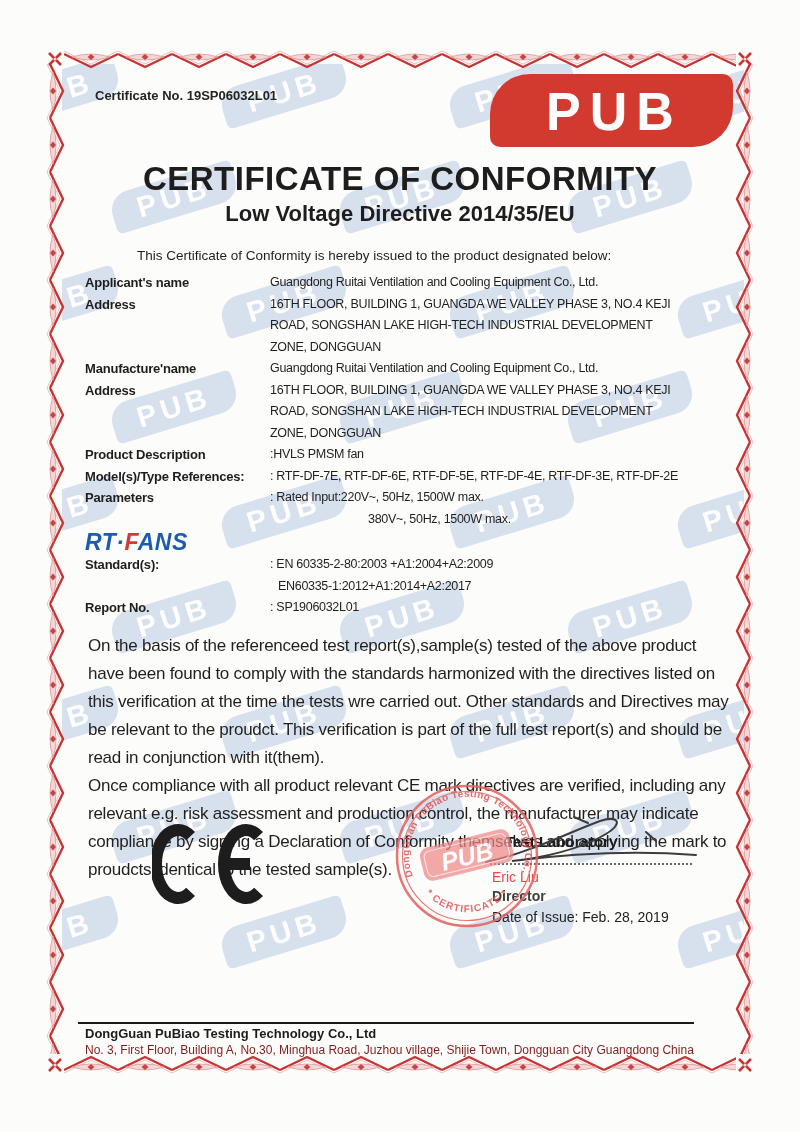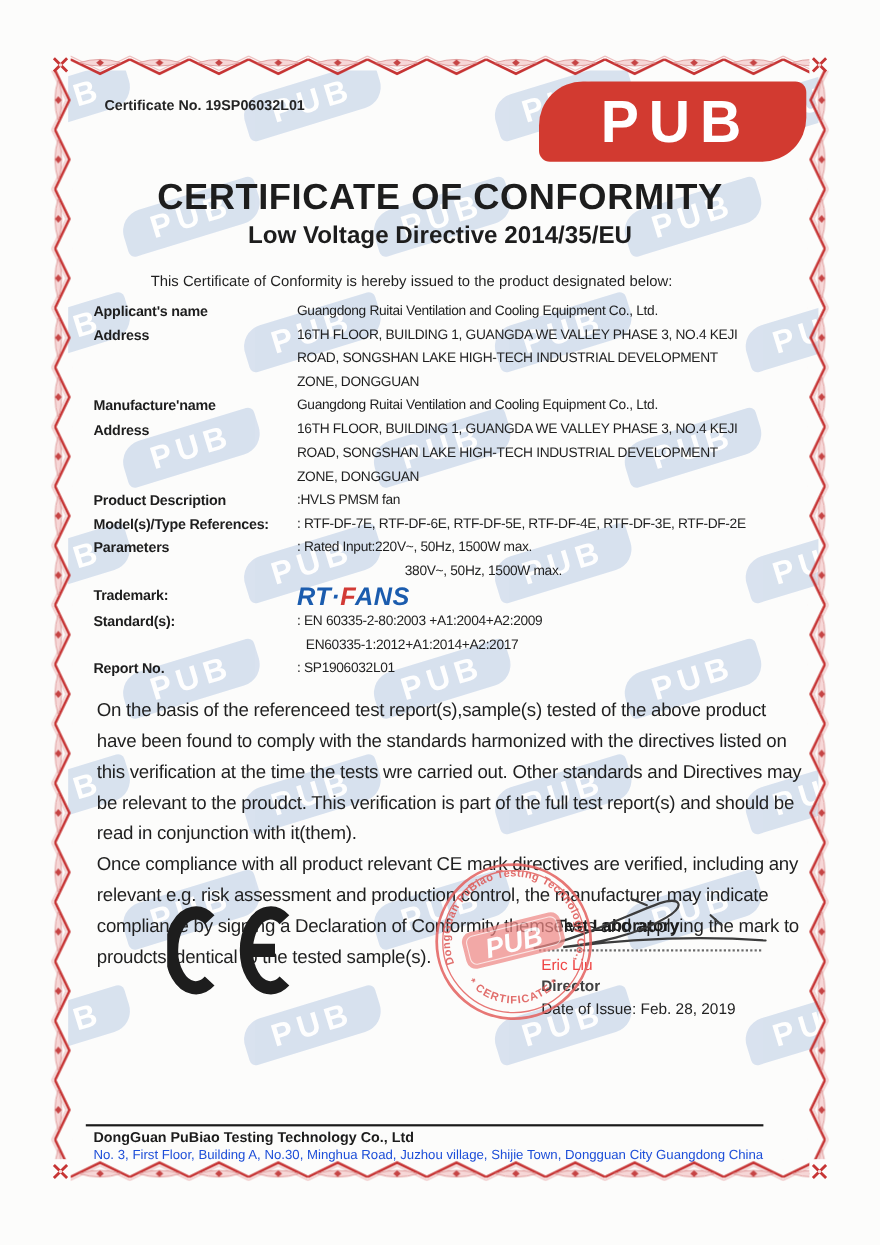--- a/index.html
+++ b/index.html
@@ -52,21 +52,21 @@
               border-top:2px dotted #6a6a6a; }
   .sig-name  { position:absolute; left:492px; top:869px; font-size:14px; color:#ef4444; }
   .sig-title { position:absolute; left:492px; top:888px; font-size:14px; color:#404040;font-weight:bold; }
   .sig-date  { position:absolute; left:492px; top:909px; font-size:14px; color:#222; }
   .stamp { position:absolute; left:387px; top:776px; z-index:5; opacity:.85; }
   
   .footer-line { position:absolute; left:78px; top:1022px; width:616px;
                  border-top:2px solid #1a1a1a; }
   .footer-company { position:absolute; left:85px; top:1026px; font-size:13px;
                     font-weight:bold; color:#1c1c1c; }
-  .footer-address { position:absolute; left:85px; top:1043px; font-size:12px; color:#1d4ed8; }
+  .footer-address { position:absolute; left:85px; top:1043px; font-size:12px; color:#7f1d1d; }
 </style>
 </head>
 <body>
 
 <div class="page">
 
   <div class="wm-layer">
       <div class="wm" style="left: -70px; top: 8px;">PUB</div>
       <div class="wm" style="left: 158px; top: 8px;">PUB</div>
       <div class="wm" style="left: 386px; top: 8px;">PUB</div>
@@ -216,21 +216,20 @@
           </div>
         </div>
         <div class="field-row">
           <div class="field-label">Parameters</div>
           <div class="field-value">
             <div>: Rated Input:220V~, 50Hz, 1500W max.</div>
             <div style="margin-left: 98px;">380V~, 50Hz, 1500W max.</div>
           </div>
         </div>
         <div class="field-row">
-          <div class="field-label">Trademark:</div>
           <div class="field-value">
             <div class="tm-line"><span>RT·</span><span class="tm-f">F</span><span>ANS</span></div>
           </div>
         </div>
         <div class="field-row">
           <div class="field-label">Standard(s):</div>
           <div class="field-value">
             <div>: EN 60335-2-80:2003 +A1:2004+A2:2009</div>
             <div style="margin-left: 8px;">EN60335-1:2012+A1:2014+A2:2017</div>
           </div>

